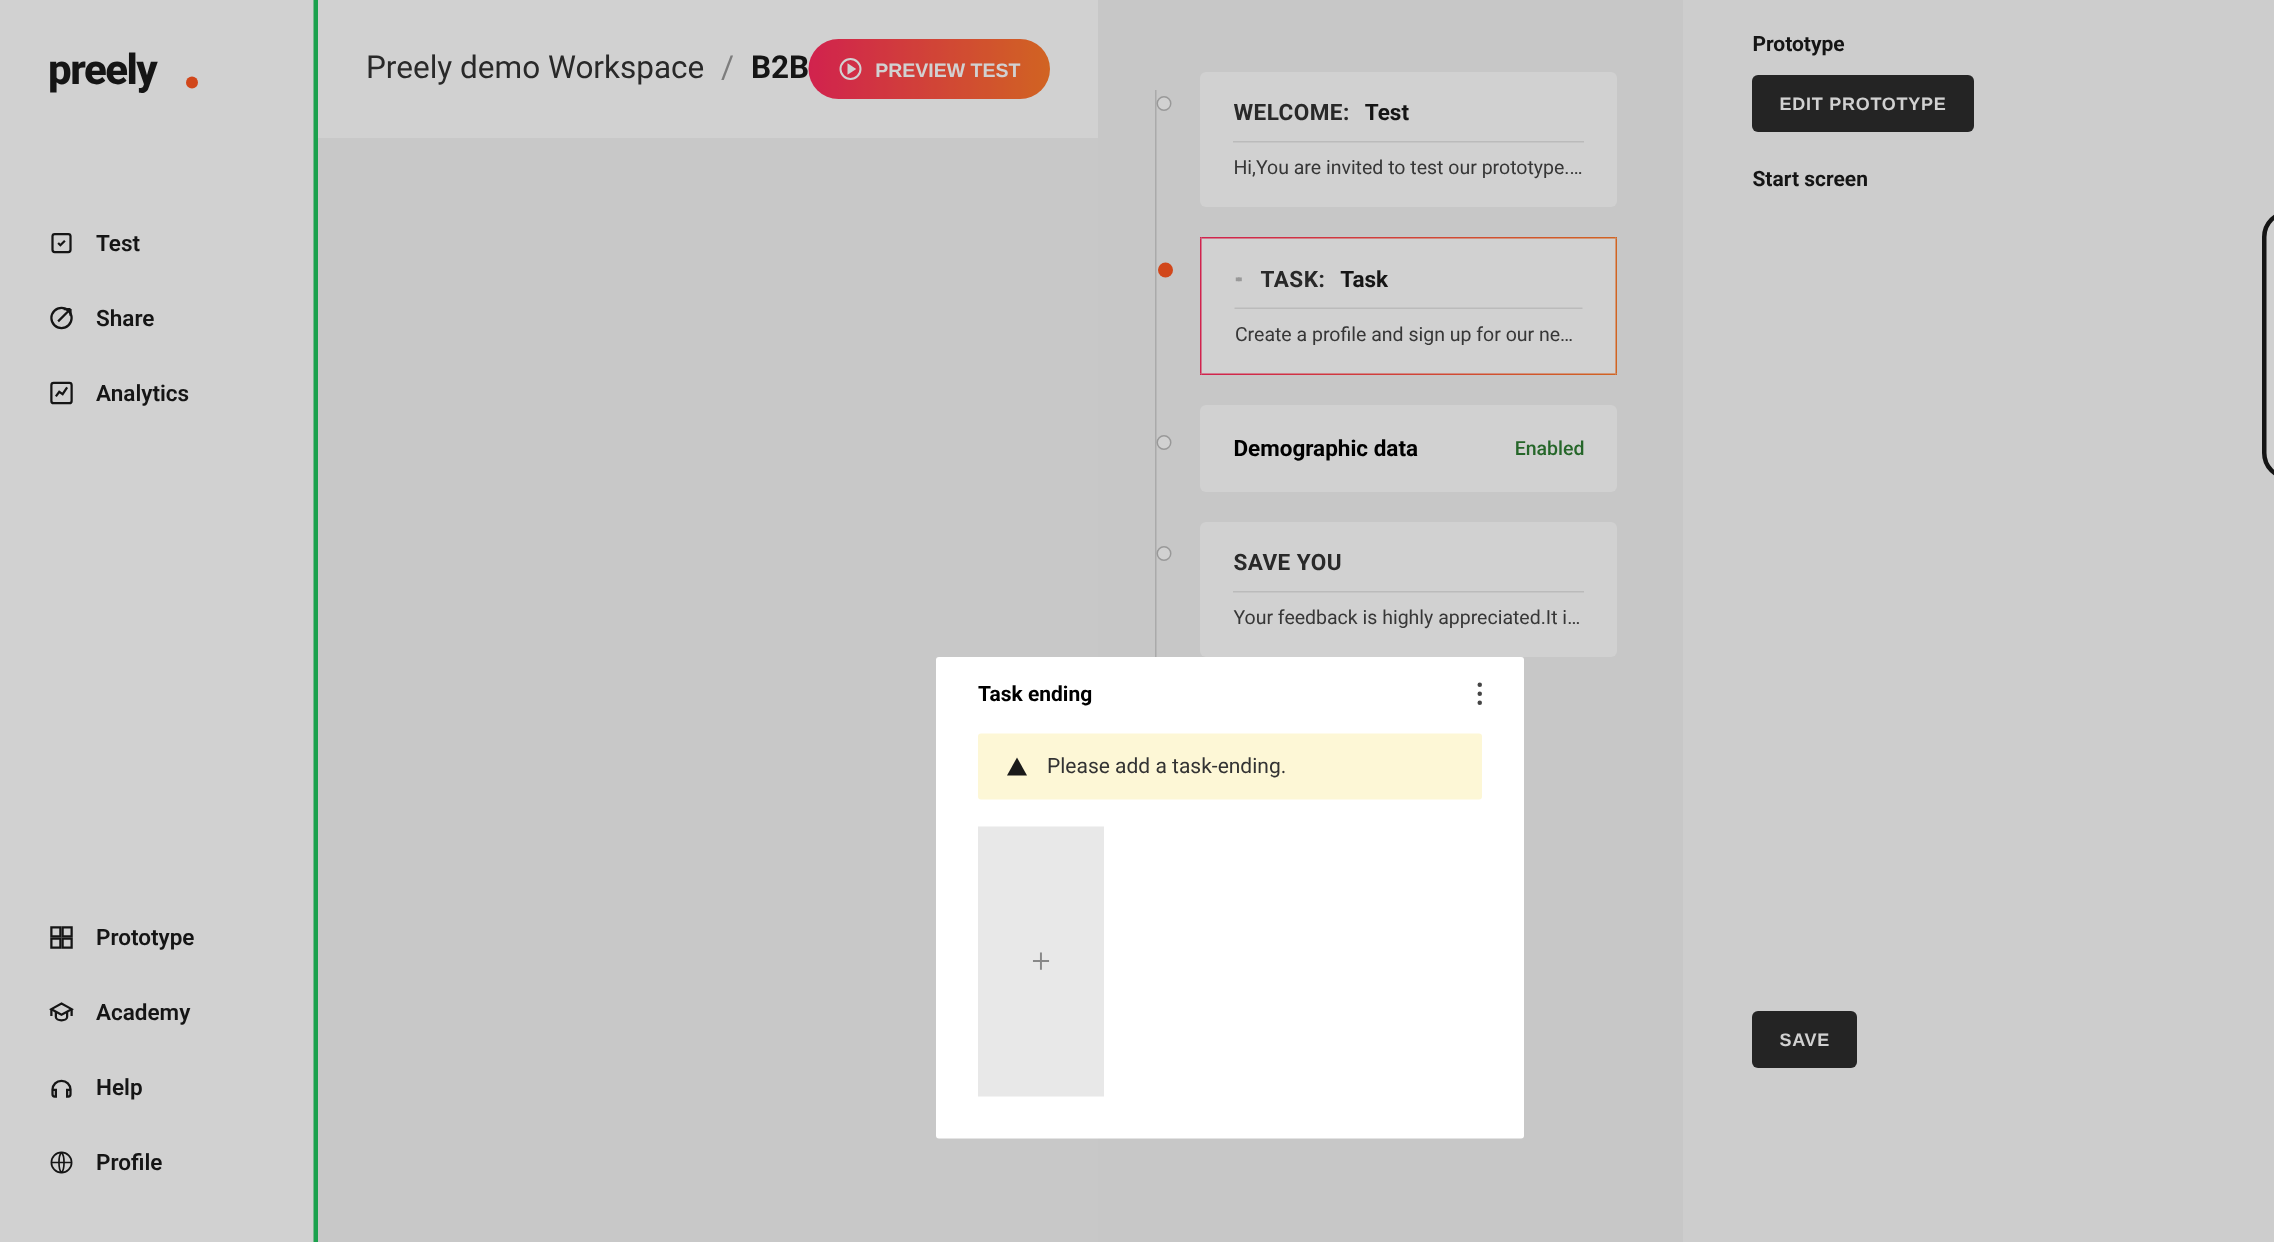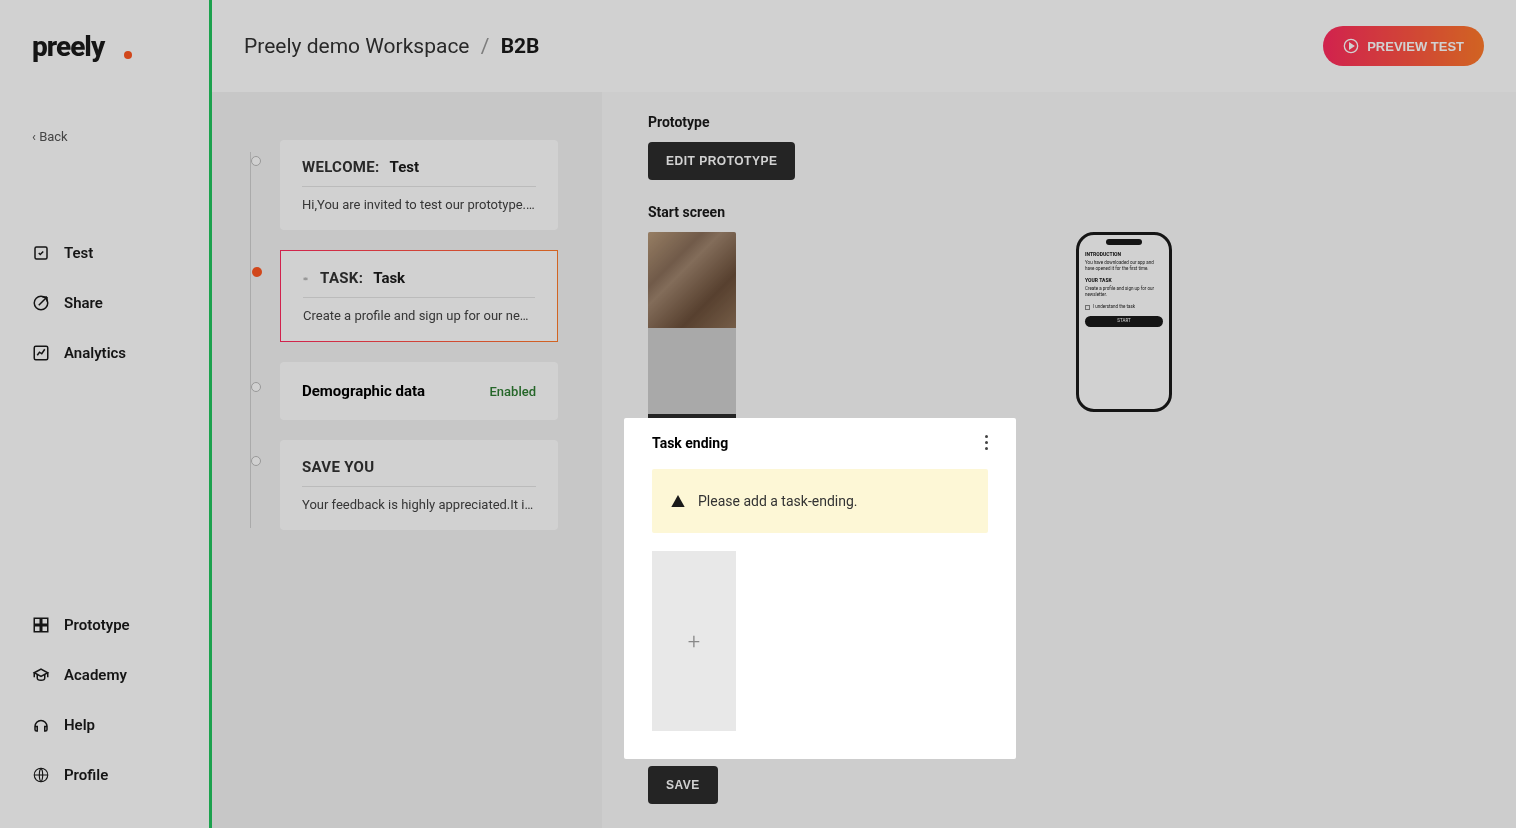--- a/index.html
+++ b/index.html
@@ -16,21 +16,21 @@
     .logo::after { content: ''; position: absolute; bottom: 24px; left: 124px; width: 8px; height: 8px; border-radius: 50%; background: #ff5722; }
     .back-link { padding: 0 32px 30px; font-size: 13px; color: #555; cursor: pointer; }
     .back-link::before { content: '‹ '; }
     
     .sidebar-section { display: flex; flex-direction: column; gap: 4px; padding: 10px 0; }
     .sidebar-top { flex: 1; }
     .sidebar-item { display: flex; align-items: center; gap: 14px; padding: 14px 32px; font-size: 15px; font-weight: 600; color: #1a1a1a; cursor: pointer; }
     .sidebar-item .icon { width: 18px; height: 18px; display: flex; align-items: center; justify-content: center; }
     
     
-    .main { flex: 1; display: flex; flex-direction: column; }
+    .main { flex: 1; display: flex; flex-direction: row; }
     .header { height: 92px; background: #fff; display: flex; align-items: center; justify-content: space-between; padding: 0 32px; }
     .breadcrumb { font-size: 21px; color: #333; }
     .breadcrumb .sep { color: #999; margin: 0 6px; }
     .breadcrumb .current { font-weight: 700; color: #1a1a1a; }
     .preview-btn { display: flex; align-items: center; gap: 8px; background: linear-gradient(90deg, #ff2a5f, #ff7a2a); color: #fff; font-size: 13px; font-weight: 700; padding: 12px 20px; border-radius: 22px; border: none; cursor: pointer; }
     .preview-btn .play-icon { width: 16px; height: 16px; }
     
     .content { flex: 1; background: #f3f3f3; display: flex; overflow: hidden; }
     
     
@@ -70,38 +70,37 @@
     .phone-mock { width: 96px; height: 180px; border: 3px solid #1a1a1a; border-radius: 18px; background: #fff; padding: 6px 6px; position: relative; }
     .phone-notch { position: absolute; top: 4px; left: 50%; transform: translateX(-50%); width: 36px; height: 6px; background: #1a1a1a; border-radius: 4px; }
     .phone-content { margin-top: 10px; font-size: 4.5px; line-height: 1.4; color: #222; }
     .phone-content .h { font-weight: 800; margin-bottom: 2px; font-size: 5px; }
     .phone-content p { margin-bottom: 4px; }
     .phone-cb { display: flex; align-items: center; gap: 3px; font-size: 4.5px; margin: 6px 0; }
     .phone-cb .box { width: 5px; height: 5px; border: 0.6px solid #888; background:#fafafa; }
     .phone-start { background: #1a1a1a; color: #fff; text-align: center; border-radius: 8px; padding: 2px 0; font-size: 4.5px; margin-top: 4px; }
     
     
-    .task-ending-panel { position: absolute; z-index: 20; background: #fff; left: 624px; top: 418px; width: 392px; padding: 10px 28px 28px; border-radius: 2px; box-shadow: 0 0 0 0 transparent; }
+    .task-ending-panel { position: absolute; z-index: 20; background: #fff; left: 624px; top: 438px; width: 392px; padding: 10px 28px 28px; border-radius: 2px; box-shadow: 0 0 0 0 transparent; }
     .panel-head { display: flex; justify-content: space-between; align-items: center; font-size: 14px; font-weight: 700; margin: 4px 0 16px; }
     .kebab { font-size: 16px; color: #444; cursor: pointer; line-height: 0.4; }
     .kebab div { width:3px; height:3px; background:#444; border-radius:50%; margin:3px 0;}
-    .warn-banner { background: #fdf7d6; border-radius: 2px; padding: 24px 18px; display: flex; align-items: center; gap: 12px; font-size: 14px; color: #333; margin-bottom: 18px; }
+    .warn-banner { background: #fdf7d6; border-radius: 2px; padding: 14px 18px; display: flex; align-items: center; gap: 12px; font-size: 14px; color: #333; margin-bottom: 18px; }
     .warn-icon { width: 16px; height: 16px; }
     .add-tile { width: 84px; height: 180px; background: #e8e8e8; display: flex; align-items: center; justify-content: center; cursor: pointer; }
     .add-tile .plus { font-size: 22px; color: #888; font-weight: 300; }
     
     .save-row { margin-top: 12px; }
   </style>
 </head>
 <body>
 
 <div class="app-wrapper">
   <aside class="sidebar">
     <div class="logo">preely</div>
-    <div class="back-link">Back</div>
 
     <div class="sidebar-section sidebar-top">
       <div class="sidebar-item">
         <span class="icon">
             <svg viewBox="0 0 24 24" width="18" height="18" fill="none" stroke="#1a1a1a" stroke-width="2">
               <rect x="4" y="4" width="16" height="16" rx="2"></rect>
               <path d="M9 12l2 2 4-4"></path>
             </svg>
           </span>
         <span>Test</span>

